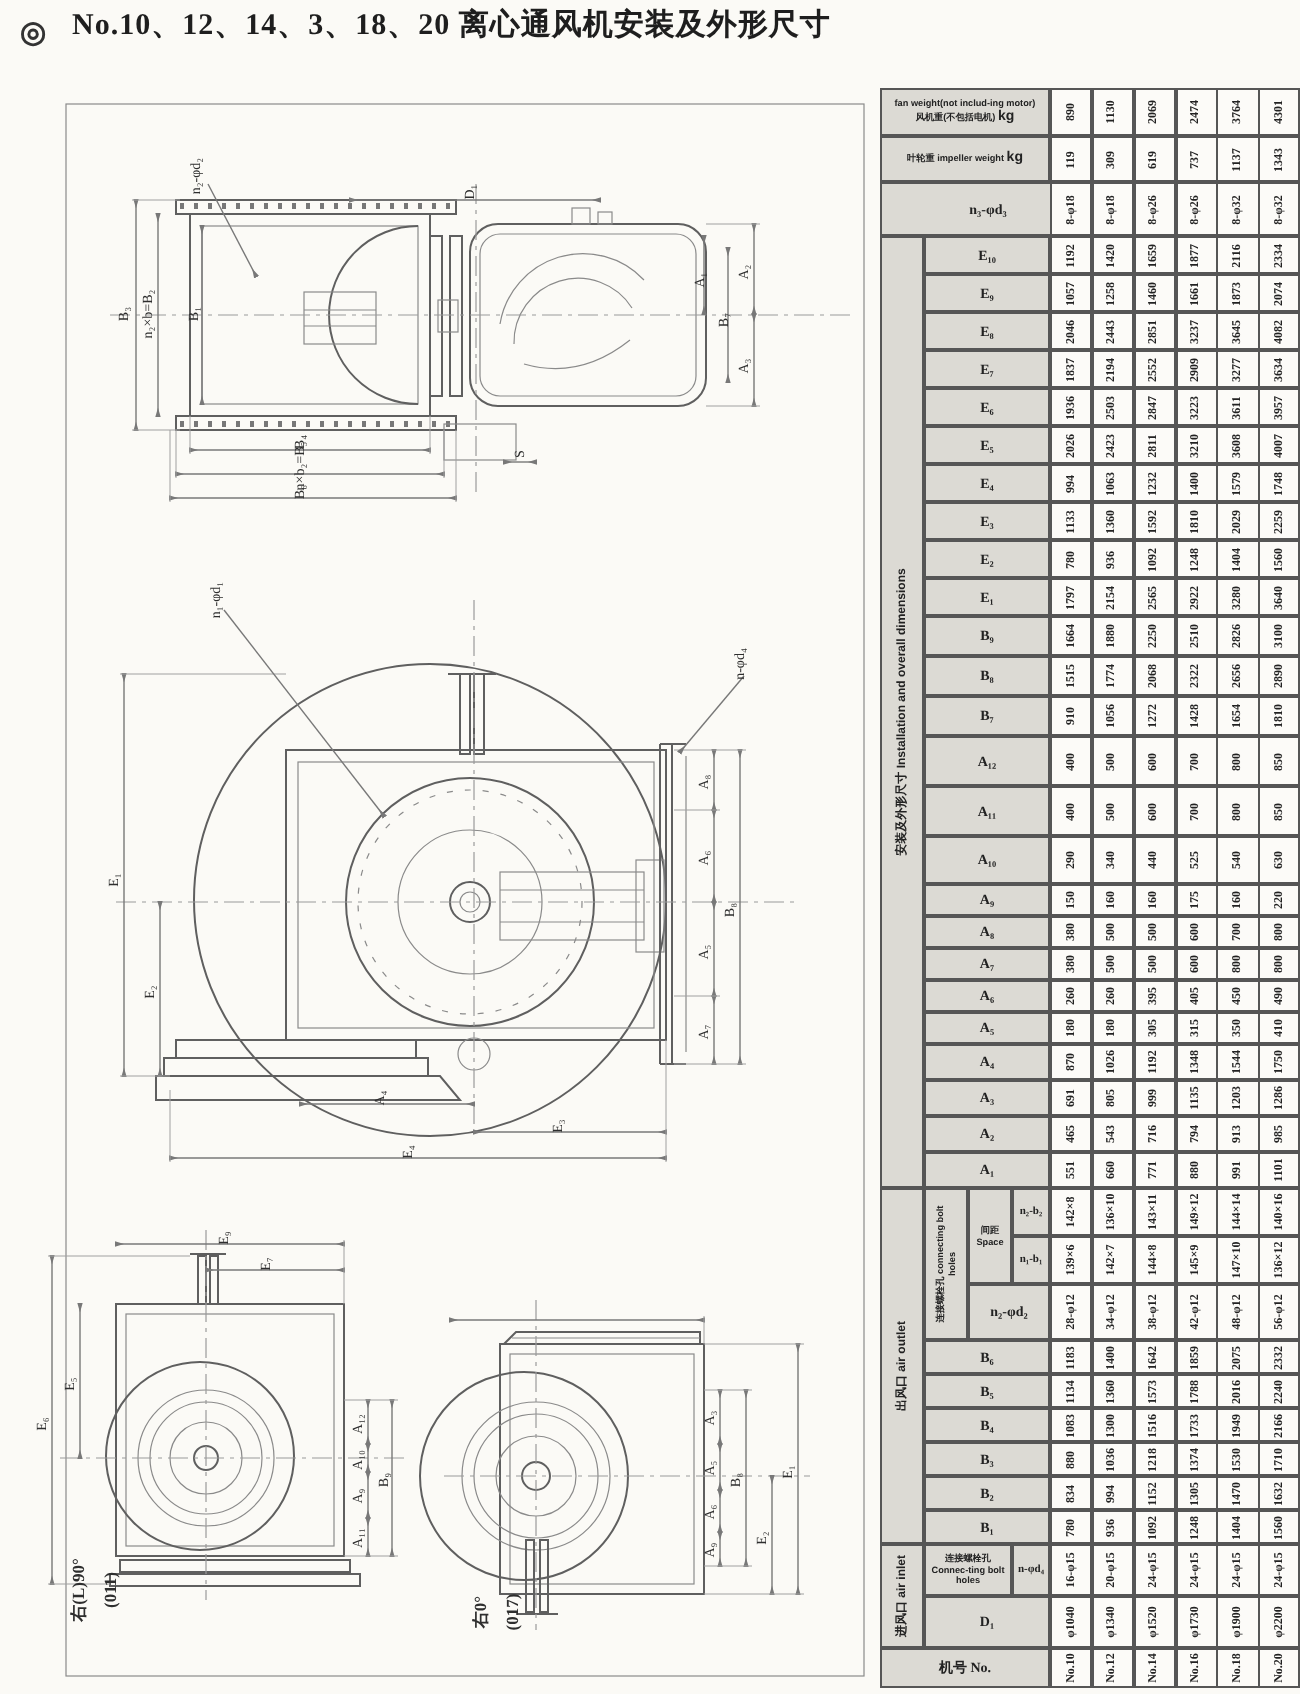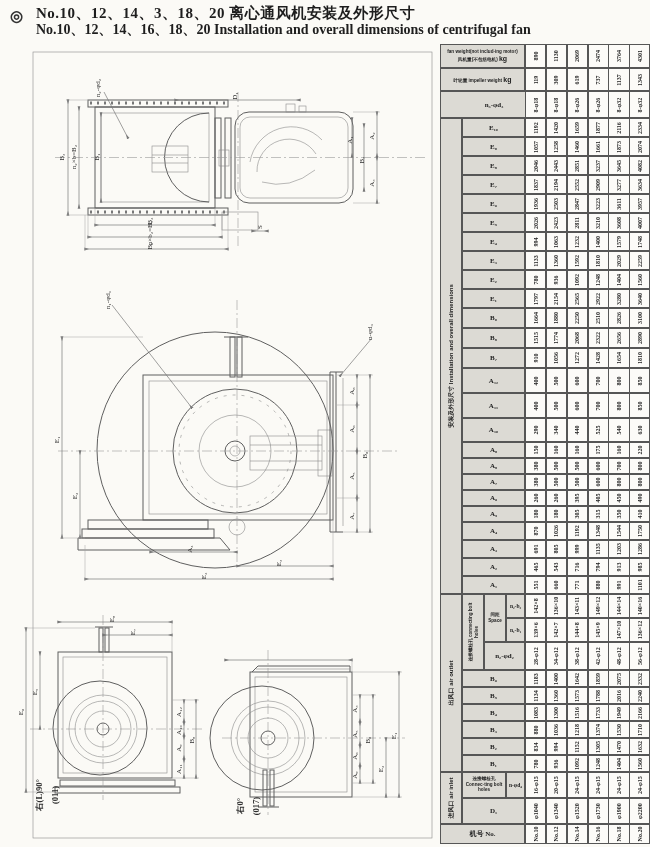--- a/index.html
+++ b/index.html
@@ -27,21 +27,20 @@
   .band .vrt{position:absolute;left:50%;top:50%;transform:translate(-50%,-50%) rotate(-90deg);white-space:nowrap;font:bold 6px "Liberation Sans",sans-serif;color:#222;}
   .band .vrtwrap{position:absolute;left:50%;top:50%;transform:translate(-50%,-50%) rotate(-90deg);font:bold 4.6px "Liberation Sans",sans-serif;line-height:1.2;text-align:center;color:#222;}
 </style>
 </head>
 <body>
 
 <div id="page">
   <div id="titleblock">
     <span id="bullet">◎</span>
     <div class="t1">No.10、12、14、3、18、20 离心通风机安装及外形尺寸</div>
-    <div class="t2">No.10、12、14、16、18、20 Installation and overall dimensions of centrifugal fan</div>
   </div>
 
   <svg id="art" width="650" height="847" viewBox="0 0 650 847">
     <defs>
       <marker id="ar" markerWidth="7" markerHeight="6" refX="6" refY="3" orient="auto-start-reverse">
         <path d="M0,3 L7,1 L7,5 Z" fill="#787878"></path>
       </marker>
     </defs>
 
     <rect class="lt" x="33" y="52" width="399" height="786"></rect>

